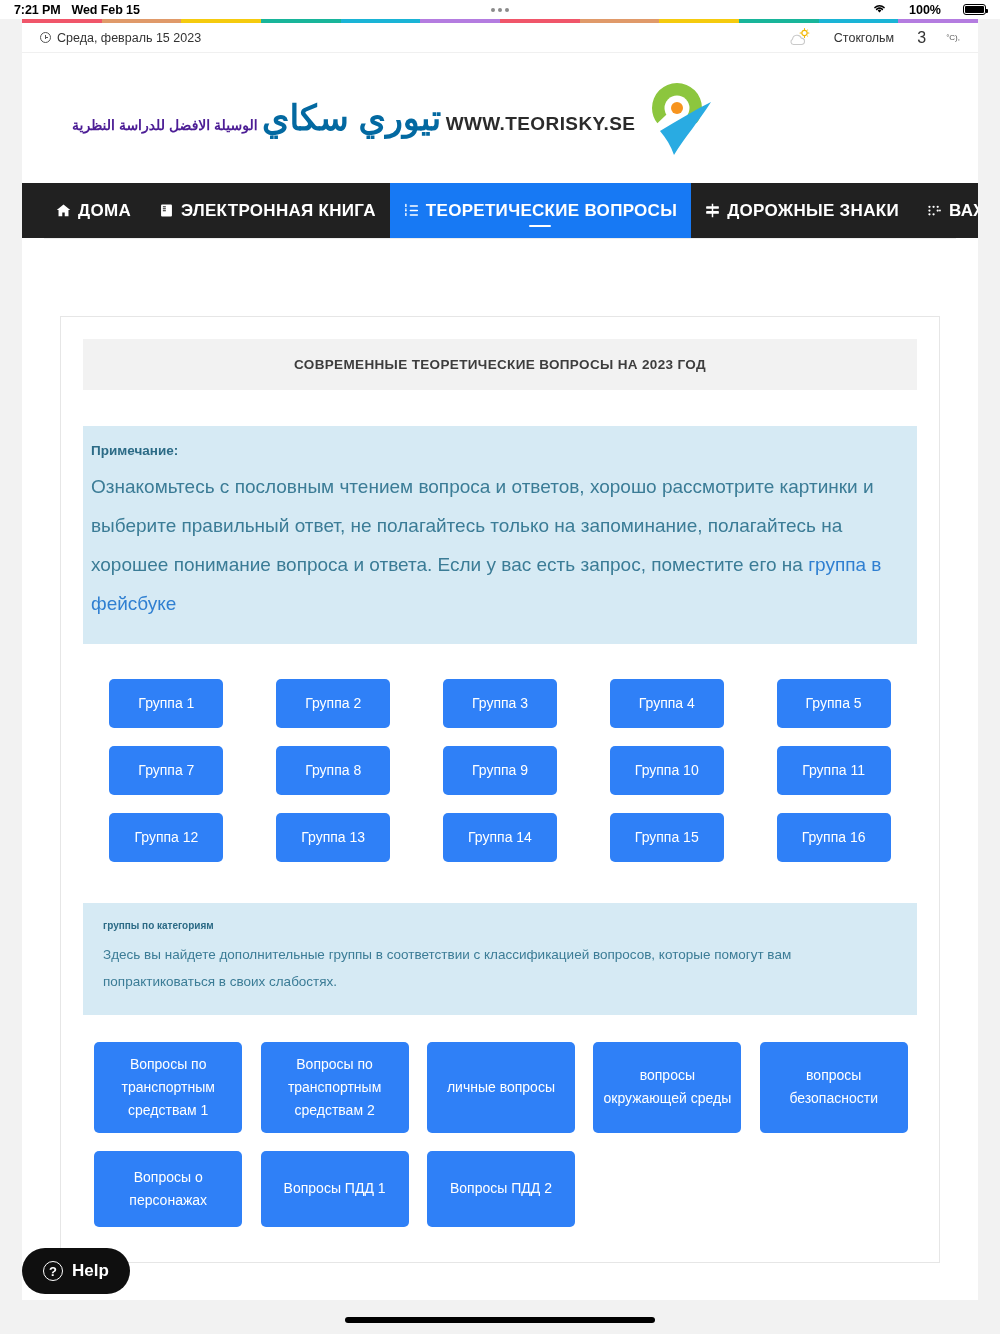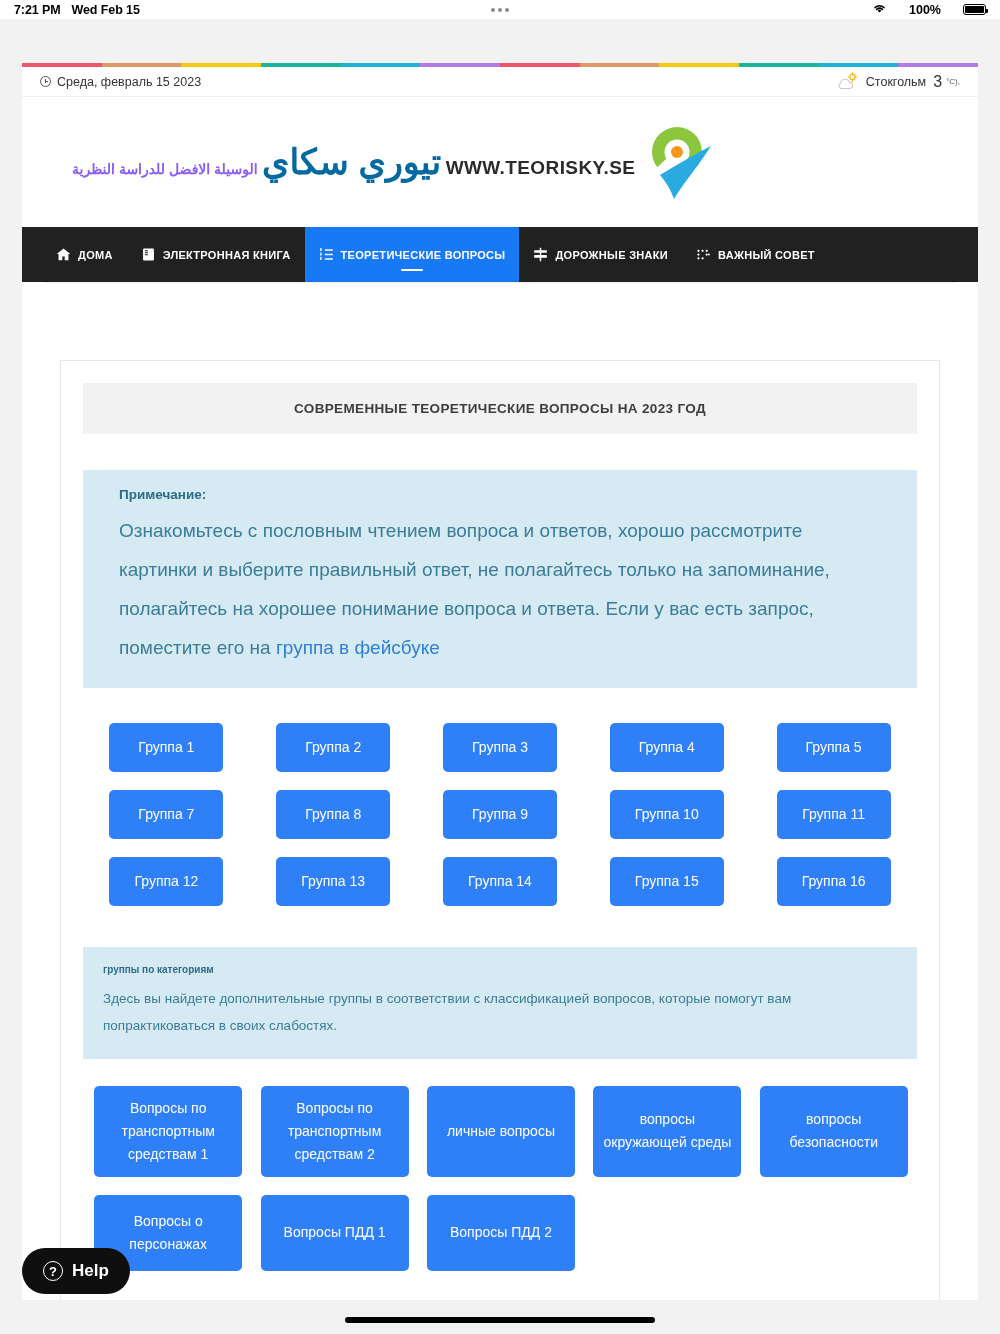--- a/index.html
+++ b/index.html
@@ -50,21 +50,20 @@
   .device-page {
     width: 1000px; height: 1315px;
     background: #f2f2f2;
     position: relative;
   }
   .browser-sheet {
     position: absolute;
     left: 22px; top: 0; width: 956px; bottom: 34px;
     background: #ffffff;
     overflow: hidden;
-    margin-top: 44px;
   }
 
   
   .rainbow { display: flex; height: 4px; width: 100%; }
   .rainbow span { flex: 1 1 0; display: block; }
 
   
   .site-topbar {
     height: 30px;
     display: flex; align-items: center;
@@ -82,21 +81,21 @@
   }
   .clock-ico::before {
     content: ""; position: absolute; left: 4px; top: 1.6px;
     width: 1.2px; height: 4px; background: #555;
   }
   .clock-ico::after {
     content: ""; position: absolute; left: 4.3px; top: 4.2px;
     width: 3px; height: 1.2px; background: #555;
   }
   .topbar-weather {
-    margin-left: auto; display: flex; align-items: center; gap: 4px;
+    margin-left: auto; display: flex; align-items: center; gap: 20px;
     font-size: 12.5px; color: #333;
   }
   .weather-ico { width: 28px; height: 20px; flex: none; }
   .wx-city { font-size: 12.5px; }
   .wx-temp { font-size: 16px; padding-left: 3px; }
   .wx-unit { font-size: 8px; vertical-align: super; color: #555; }
 
   
   .logo-band {
     height: 130px;
@@ -104,41 +103,41 @@
     padding-left: 50px;
     background: #ffffff;
   }
   .logo-wrap { display: flex; align-items: center; gap: 6px; }
   .logo-text { text-align: right; line-height: 1; }
   .logo-ar-main {
     font-size: 35px; font-weight: 700; color: #0369a1;
     direction: rtl; letter-spacing: 1px; line-height: 1.05;
   }
   .logo-ar-sub {
-    font-size: 14px; font-weight: 700; color: #8b5cf6;
+    font-size: 14px; font-weight: 700; color: #4c1d95;
     direction: rtl; margin-top: 1px;
   }
   .logo-url {
     font-size: 19px; font-weight: 700; color: #2b2b2b;
     letter-spacing: 0.4px; margin-top: 3px;
   }
   .logo-mark { width: 72px; height: 82px; flex: none; }
 
   
   .main-nav {
     height: 55px;
     background: #212121;
     display: flex; align-items: stretch;
     padding-left: 20px;
   }
   .nav-item {
     display: flex; align-items: center; gap: 7px;
     padding: 0 14px;
     color: #ffffff;
-    font-size: 11px; font-weight: 700;
+    font-size: 17px; font-weight: 700;
     letter-spacing: 0.3px;
     white-space: nowrap;
     position: relative;
     cursor: pointer;
   }
   .nav-item.active { background: #1779f4; }
   .nav-item.active::after {
     content: ""; position: absolute; left: 50%; transform: translateX(-50%);
     bottom: 11px; width: 22px; height: 2.5px; background: #ffffff; border-radius: 2px;
   }
@@ -157,21 +156,21 @@
   .card-title {
     background: #f2f2f2;
     text-align: center;
     font-size: 13.5px; font-weight: 700; color: #3d3d3d;
     letter-spacing: 0.35px;
     padding: 18px 10px;
   }
 
   .note-box {
     background: #d6eaf4;
-    padding: 17px 36px 20px;
+    padding: 17px 8px 20px;
     margin-top: 36px;
     color: #2c6b86;
   }
   .note-title { font-size: 13.5px; font-weight: 700; margin-bottom: 10px; color: #2c6b86; }
   .note-body { font-size: 19px; line-height: 2.05; color: #3b7c96; }
   .note-link { color: #2f7fd1; }
 
   .btn-grid {
     display: flex; flex-wrap: wrap;
     gap: 0;

